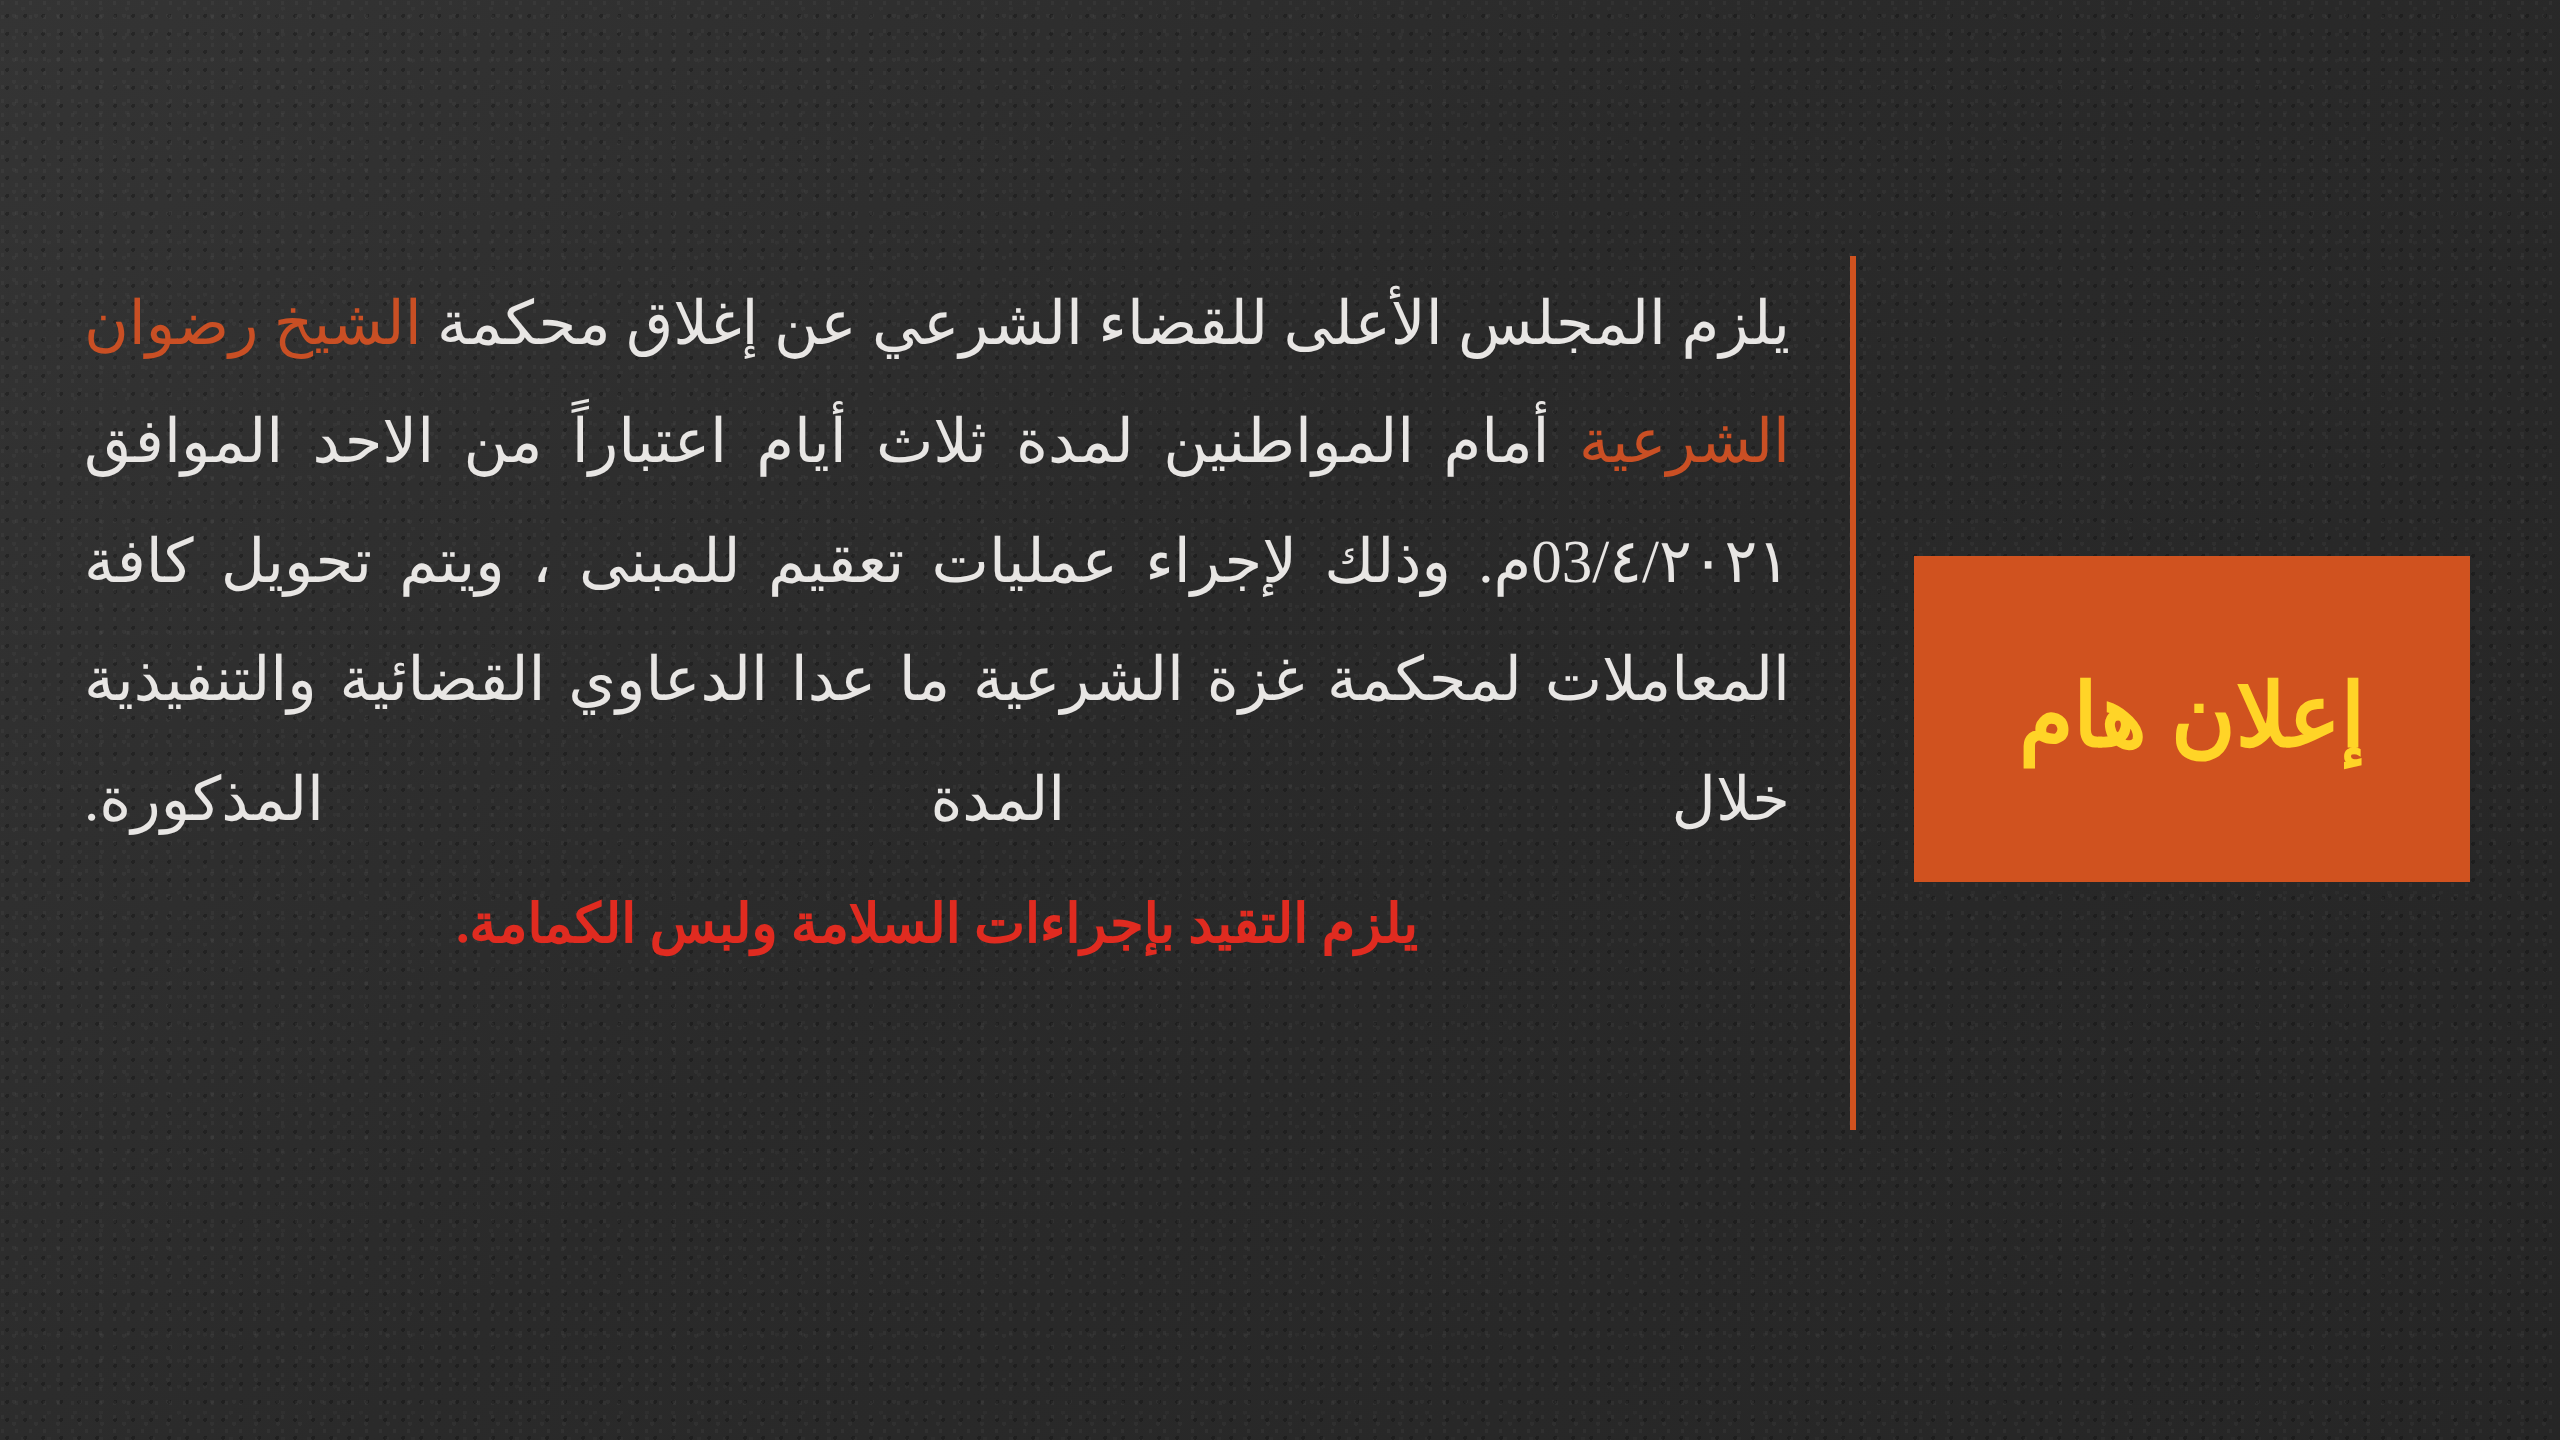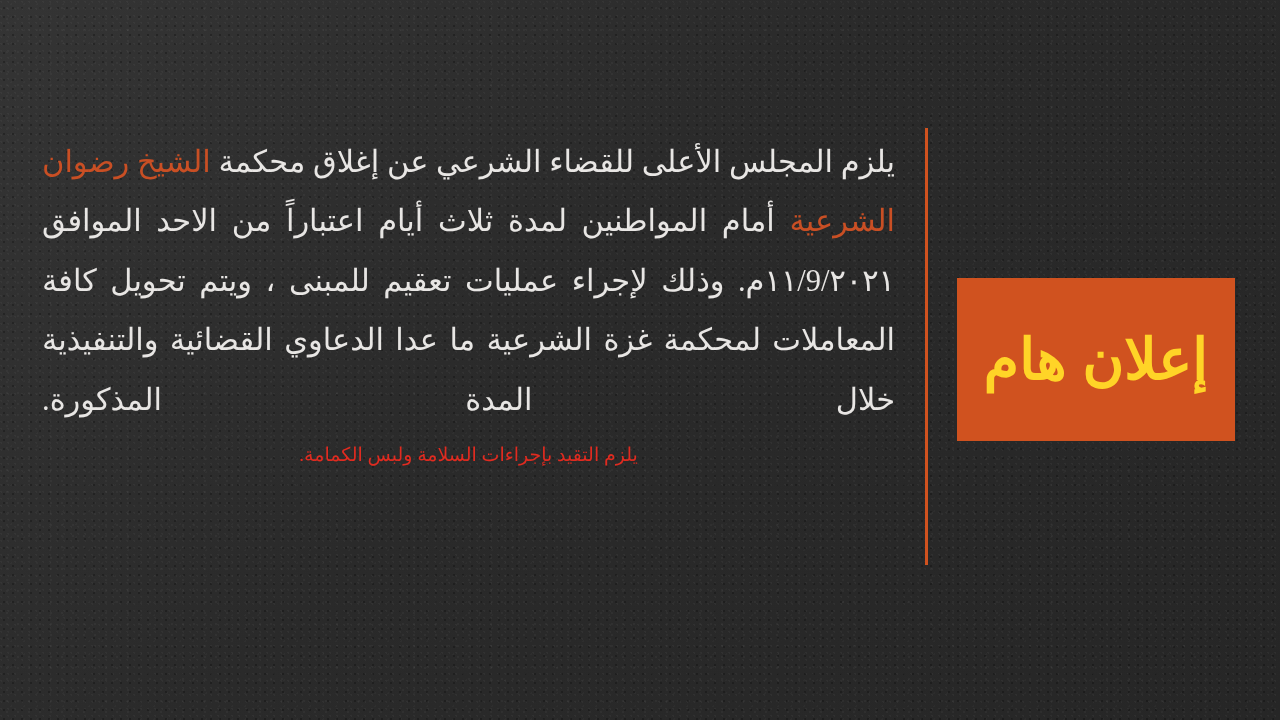--- a/index.html
+++ b/index.html
@@ -38,21 +38,21 @@
     width: 278px;
     height: 163px;
     background: #d0521f;
     display: flex;
     align-items: center;
     justify-content: center;
     box-sizing: border-box;
   }
   .title-text {
     color: #ffd427;
-    font-size: 57px;
+    font-size: 44px;
     font-weight: bold;
     line-height: 1.1;
     text-align: right;
     letter-spacing: 0px;
   }
 
   
   .accent-rule {
     position: absolute;
     right: 352px;
@@ -79,33 +79,33 @@
   .body-block p {
     margin: 0;
   }
   .accent-word { color: #c94f24; }
   .warn-line {
     display: block;
     margin-top: 6px;
     text-align: center;
     text-align-last: center;
     color: #e02b20;
-    font-weight: normal;
-    font-size: 19px;
+    font-weight: bold;
+    font-size: 27px;
   }
 </style>
 </head>
 <body>
 
 <div class="slide">
 
   <div class="accent-rule"></div>
 
   <div class="title-box">
     <div class="title-text">إعلان هام</div>
   </div>
 
   <div class="body-block">
-    <p><span>يلزم المجلس الأعلى للقضاء الشرعي عن  إغلاق محكمة </span><span class="accent-word">الشيخ رضوان الشرعية</span><span> أمام المواطنين لمدة ثلاث أيام اعتباراً من الاحد الموافق ١١/9/٢٠٢١م. وذلك لإجراء عمليات تعقيم للمبنى ، ويتم تحويل كافة المعاملات لمحكمة غزة الشرعية ما عدا الدعاوي القضائية والتنفيذية خلال المدة المذكورة.</span></p>
+    <p><span>يلزم المجلس الأعلى للقضاء الشرعي عن  إغلاق محكمة </span><span class="accent-word">الشيخ رضوان الشرعية</span><span> أمام المواطنين لمدة ثلاث أيام اعتباراً من الاحد الموافق 03/٤/٢٠٢١م. وذلك لإجراء عمليات تعقيم للمبنى ، ويتم تحويل كافة المعاملات لمحكمة غزة الشرعية ما عدا الدعاوي القضائية والتنفيذية خلال المدة المذكورة.</span></p>
     <span class="warn-line">يلزم التقيد بإجراءات السلامة ولبس الكمامة.</span>
   </div>
 
 </div>
 
 </body></html>

